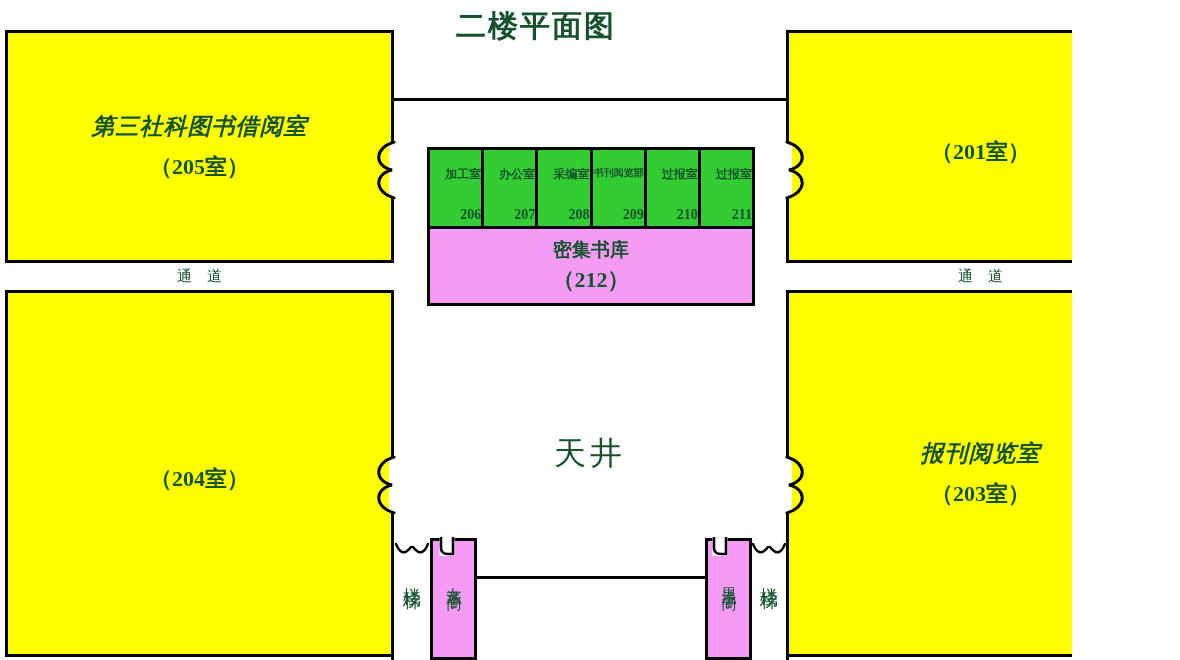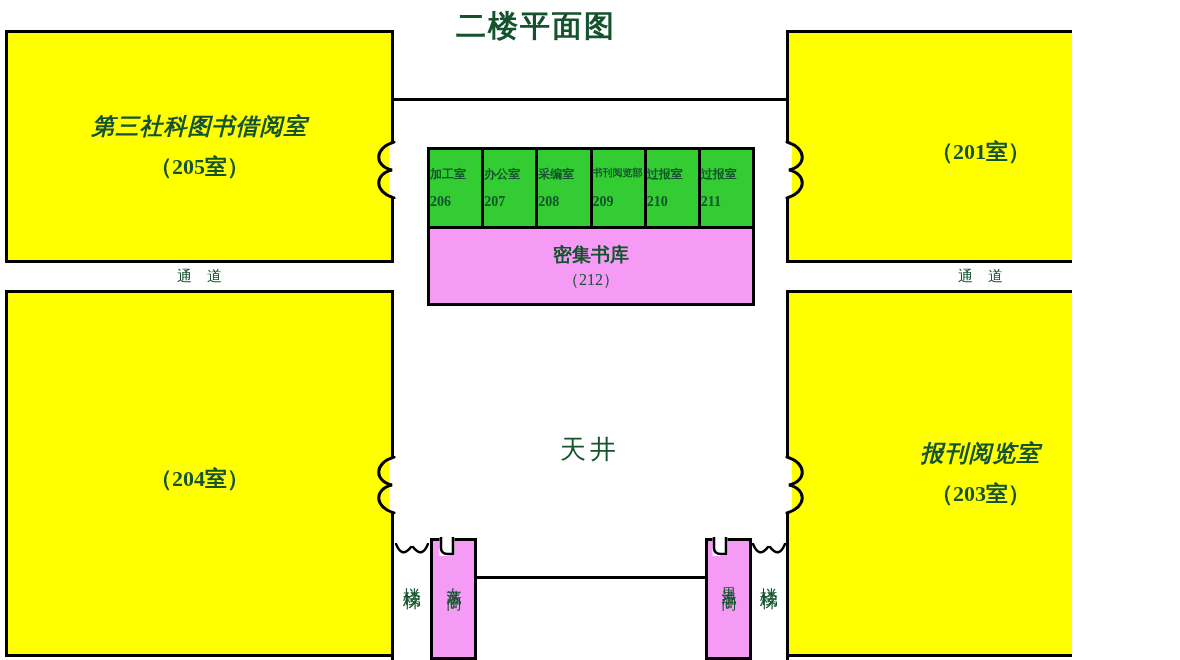--- a/index.html
+++ b/index.html
@@ -22,34 +22,34 @@
   .corridor{
     background:#ffffff; border-top:3px solid var(--line); border-bottom:3px solid var(--line);
     display:flex; align-items:center; justify-content:center;
   }
   .corridor span{font-size:15px; font-weight:400;}
   .wall{background:var(--line);}
   .office-block{
     background:var(--green); border:3px solid var(--line); display:flex;
   }
   .office-cell{
-    flex:1; display:flex; flex-direction:column; align-items:flex-start;
-    padding-top:16px; padding-bottom:16px;
+    flex:1; display:flex; flex-direction:column; align-items:flex-end;
+    padding-top:16px; padding-bottom:3px;
   }
   .office-cell + .office-cell{border-left:3px solid var(--line);}
   .office-cell .oname{font-size:12px; font-weight:bold; white-space:nowrap;}
   .office-cell .oname.small-name{font-size:10px;font-family:Liberation Mono, monospace;}
   .office-cell .onum{font-size:14px; font-weight:600; margin-top:auto;}
   .stack{
     background:var(--pink); border:3px solid var(--line);
     display:flex; flex-direction:column; align-items:center; justify-content:center; text-align:center;
   }
   .stack .sname{font-size:19px; font-weight:bold;}
-  .stack .snum{font-size:16px; font-weight:normal; margin-top:2px;text-align:right;}
-  .courtyard{ text-align:center; font-size:26px; letter-spacing:4px;}
+  .stack .snum{font-size:22px; font-weight:bold; margin-top:2px;text-align:right;}
+  .courtyard{ text-align:center; font-size:32px; letter-spacing:4px;}
   .facility{
     display:flex; align-items:flex-start; justify-content:center;
   }
   .stairs{
     background:#ffffff; border-left:3px solid var(--line); border-right:3px solid var(--line);
     padding-top:28px;
   }
   .wc{
     background:var(--pink); border:3px solid var(--line); padding-top:34px;
   }

